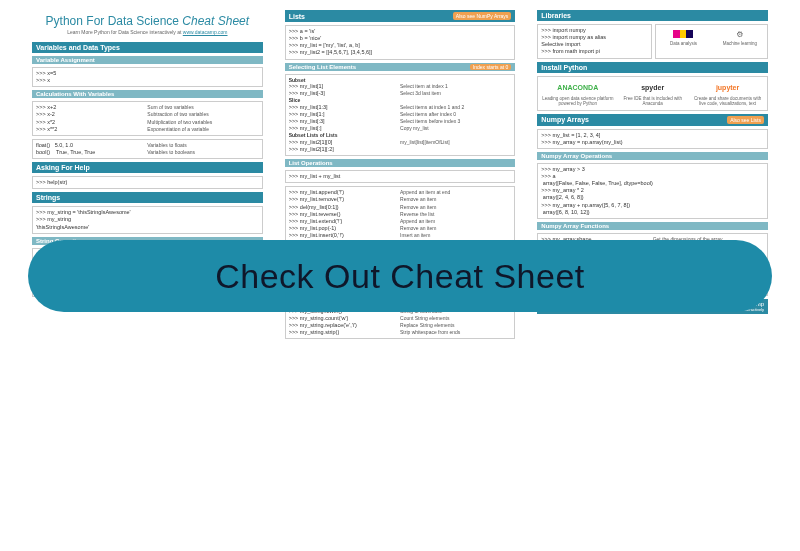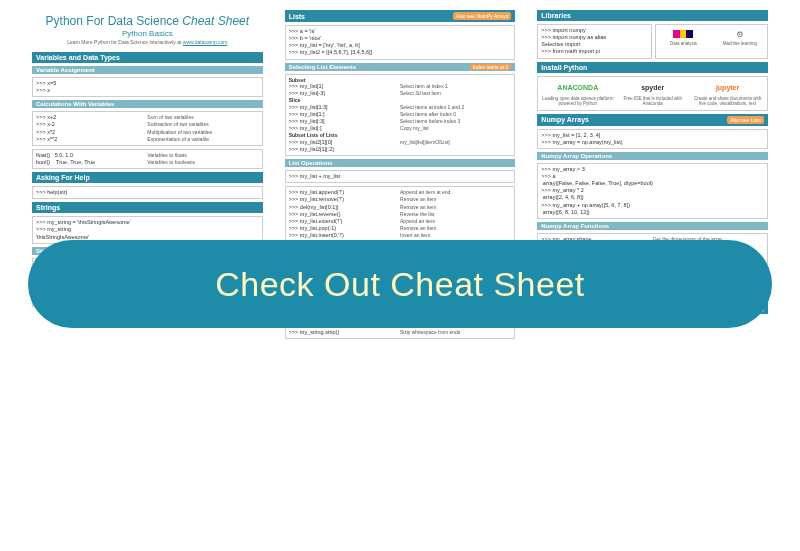--- a/index.html
+++ b/index.html
@@ -21,37 +21,36 @@
 .box .code{flex:1;white-space:pre}
 .box .desc{flex:1;font-family:Arial;color:#555;font-size:5px}
 .logos{display:flex;justify-content:space-around;padding:4px 2px;border:1px solid #ccc;background:#fff}
 .logo-item{text-align:center;font-size:4.5px;color:#666;flex:1}
 .logo-img{width:100%;height:14px;display:flex;align-items:center;justify-content:center;margin-bottom:1px}
 .anaconda{color:#3eb049;font-weight:bold;font-size:7px}
 .spyder{color:#333;font-weight:bold;font-size:7px}
 .jupyter{color:#f37626;font-weight:bold;font-size:7px}
 .footer-dc{background:#2b8aa3;color:#fff;text-align:right;padding:2px 4px;font-size:6px}
 .footer-dc .small{font-size:4px;display:block}
-.overlay-btn{position:absolute;left:28px;right:28px;top:240px;height:88px;background:#1e8ba8;border-radius:46px;display:flex;align-items:center;justify-content:center;color:#fef9c3;font-size:34px;font-weight:400;letter-spacing:0.5px}
+.overlay-btn{position:absolute;left:28px;right:28px;top:240px;height:72px;background:#1e8ba8;border-radius:46px;display:flex;align-items:center;justify-content:center;color:#0f172a;font-size:34px;font-weight:400;letter-spacing:0.5px}
 .lib-icons{display:flex;gap:6px;padding:2px;border:1px solid #ccc;background:#fff}
 .lib-col{flex:1;font-size:4.5px;color:#666;text-align:center}
 .lib-ico{height:14px;display:flex;align-items:center;justify-content:center;font-size:8px}
 .panda-ico{background:linear-gradient(90deg,#e70488 33%,#ffca00 33% 66%,#150458 66%);width:20px;height:8px}
 </style>
 </head>
 <body>
 
 <div class="sheet">
 
   <div class="col">
     <div class="title-block">
       <div class="main-title">
         <span>Python For Data Science </span><em>Cheat Sheet</em>
       </div>
-      <div class="subtitle">Python Basics</div>
       <div class="learn">
         <span>Learn More Python for Data Science interactively at </span><a>www.datacamp.com</a>
       </div>
     </div>
     <div class="sect-hdr">Variables and Data Types</div>
     <div class="sub-hdr">Variable Assignment</div>
     <div class="box"><span class="code">&gt;&gt;&gt; x=5
 &gt;&gt;&gt; x</span></div>
     <div class="sub-hdr">Calculations With Variables</div>
     <div class="box">

